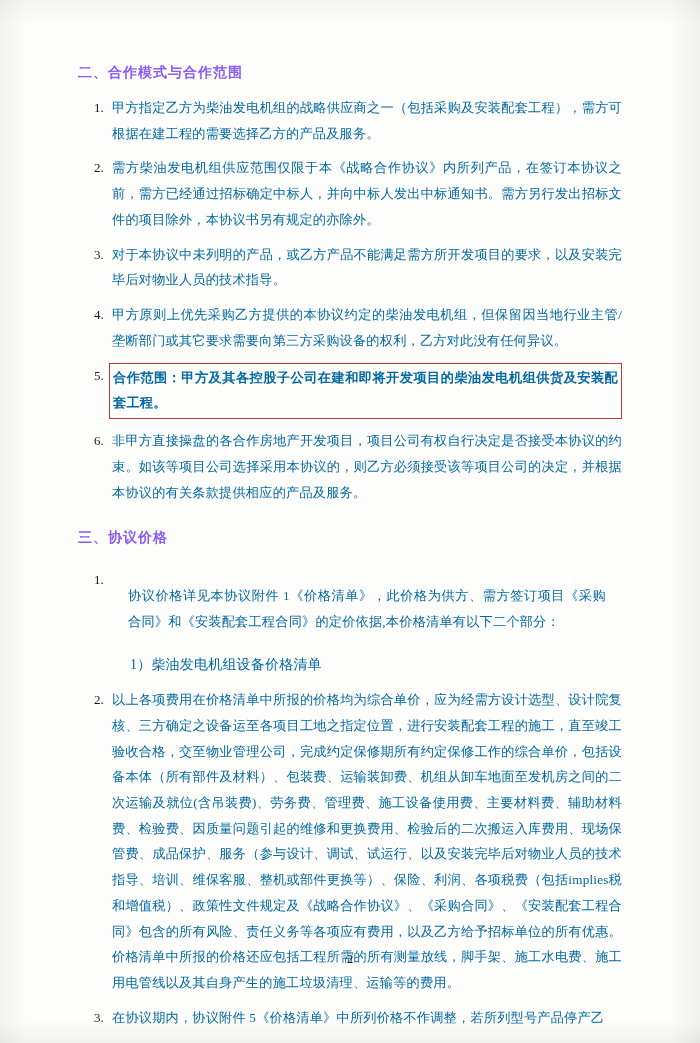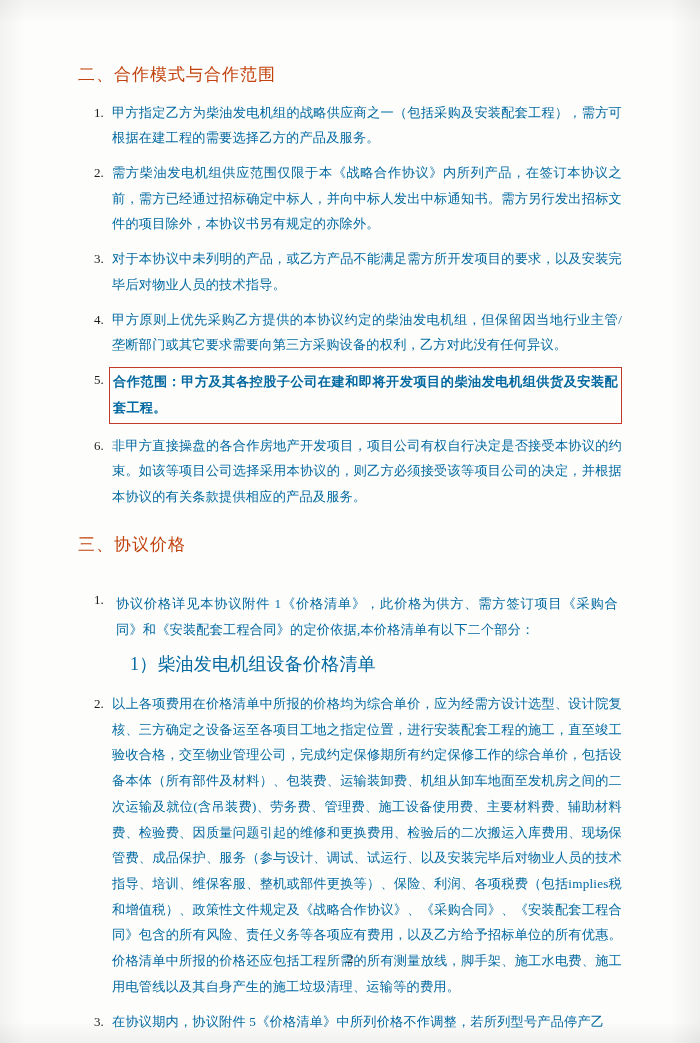--- a/index.html
+++ b/index.html
@@ -30,30 +30,30 @@
       linear-gradient(to top, rgba(0,0,0,0.05) 0px, rgba(0,0,0,0.0) 22px);
     pointer-events: none;
   }
   .content {
     position: absolute;
     left: 78px;
     top: 62px;
     width: 544px;
   }
   .section-heading {
-    font-size: 17px;
-    font-weight: normal;
-    color: #c2410c;
+    font-size: 14px;
+    font-weight: bold;
+    color: #8b5cf6;
     letter-spacing: 1px;
     margin: 0 0 12px 0;
     line-height: 1.5;
   }
   .section-heading.second {
     margin-top: 22px;
-    margin-bottom: 30px;
+    margin-bottom: 19px;
   }
   .list {
     margin: 0;
     padding: 0;
     list-style: none;
   }
   .item {
     display: flex;
     align-items: flex-start;
     margin-bottom: 9px;
@@ -72,30 +72,30 @@
   .item-body {
     flex: 1 1 auto;
     font-size: 13.2px;
     line-height: 1.95;
     color: #0369a1;
     text-align: justify;
     text-justify: inter-ideograph;
     letter-spacing: 0.2px;
   }
   .item-body p {
-    margin: 4px;
+    margin: 16px;
   }
   .sub-list {
     margin: 0;
     padding: 0;
     list-style: none;
   }
   .sub-item {
     padding-left: 18px;
-    font-size: 18px;
+    font-size: 14px;
     line-height: 1.95;
     letter-spacing: 0.2px;
   }
   .highlighted {
     position: relative;
   }
   .highlight-box {
     border: 1px solid #c0392b;
     padding: 1px 3px 2px 3px;
     margin-left: -3px;

